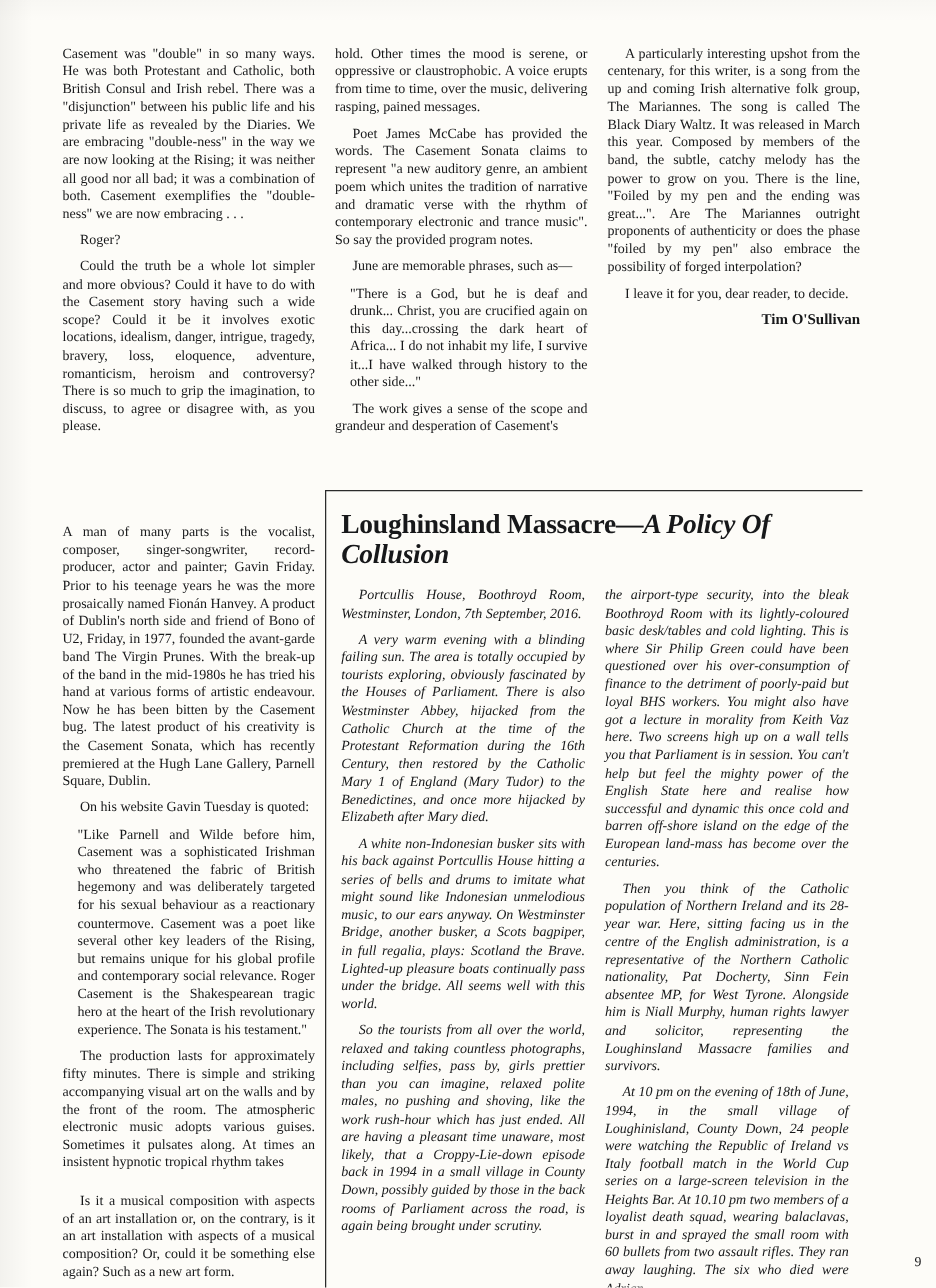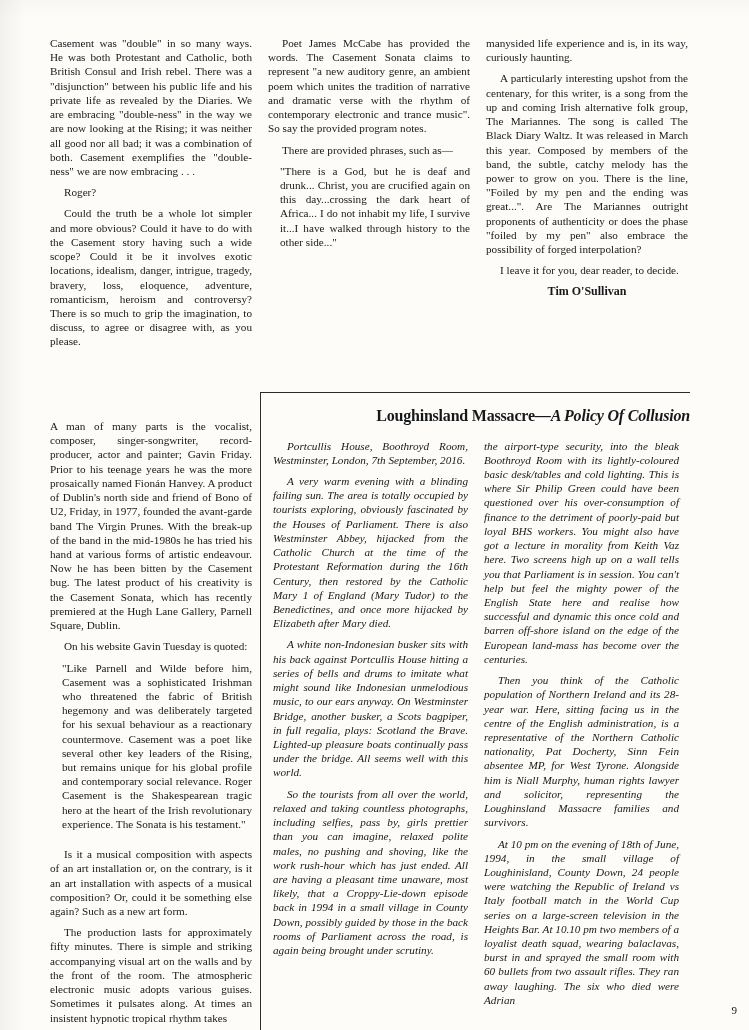--- a/index.html
+++ b/index.html
@@ -45,44 +45,44 @@
   p + p { margin-top:7px; }
   p.ind { text-indent:14px; }
   .quote {
     font-size:11.2px;
     line-height:1.27;
     text-align:justify;
     margin:7px 0 0 0;
     padding-left:12px;
   }
   .byline {
-    text-align:center;
+    text-align:right;
     font-weight:bold;
     font-size:12px;
     margin-top:6px;
   }
   
   .feature {
     position:absolute;
     left:210px; top:356px;
     width:430px;
     height:640px;
     border-left:1.3px solid #2b2b2b;
     border-top:1.3px solid #2b2b2b;
     padding-left:12px;
     padding-top:14px;
     box-sizing:border-box;
   }
   .feature h1 {
     margin:0 0 14px 0;
-    font-size:16px;
+    font-size:22px;
     font-weight:bold;
     letter-spacing:-0.2px;
     line-height:1.1;
-    text-align:right;
+    text-align:left;
   }
   .feature h1 .ital { font-style:italic; font-weight:bold; }
   .feat-cols {
     display:flex;
     gap:16px;
   }
   .feat-col { width:195px;font-style:italic; }
   .lower-left {
     position:absolute;
     left:0; top:383px;
@@ -106,40 +106,41 @@
 
     <div class="top-cols">
 
       <div class="col">
         <p>Casement was "double" in so many ways. He was both Protestant and Catholic, both British Consul and Irish rebel. There was a "disjunction" between his public life and his private life as revealed by the Diaries. We are embracing "double-ness" in the way we are now looking at the Rising; it was neither all good nor all bad; it was a combination of both. Casement exemplifies the "double-ness" we are now embracing . . .</p>
         <p class="ind">Roger?</p>
         <p class="ind">Could the truth be a whole lot simpler and more obvious? Could it have to do with the Casement story having such a wide scope? Could it be it involves exotic locations, idealism, danger, intrigue, tragedy, bravery, loss, eloquence, adventure, romanticism, heroism and controversy? There is so much to grip the imagination, to discuss, to agree or disagree with, as you please.</p>
       </div>
 
       <div class="col">
+        <p>hold. Other times the mood is serene, or oppressive or claustrophobic. A voice erupts from time to time, over the music, delivering rasping, pained messages.</p>
         <p class="ind">Poet James McCabe has provided the words. The Casement Sonata claims to represent "a new auditory genre, an ambient poem which unites the tradition of narrative and dramatic verse with the rhythm of contemporary electronic and trance music". So say the provided program notes.</p>
-        <p class="ind">There are provided phrases, such as—</p>
+        <p class="ind">June are memorable phrases, such as—</p>
         <p class="quote">"There is a God, but he is deaf and drunk... Christ, you are crucified again on this day...crossing the dark heart of Africa... I do not inhabit my life, I survive it...I have walked through history to the other side..."</p>
+        <p class="ind">The work gives a sense of the scope and grandeur and desperation of Casement's</p>
       </div>
 
       <div class="col">
-        <p>manysided life experience and is, in its way, curiously haunting.</p>
         <p class="ind">A particularly interesting upshot from the centenary, for this writer, is a song from the up and coming Irish alternative folk group, The Mariannes. The song is called The Black Diary Waltz. It was released in March this year. Composed by members of the band, the subtle, catchy melody has the power to grow on you. There is the line, "Foiled by my pen and the ending was great...". Are The Mariannes outright proponents of authenticity or does the phase "foiled by my pen" also embrace the possibility of forged interpolation?</p>
         <p class="ind">I leave it for you, dear reader, to decide.</p>
         <div class="byline">Tim O'Sullivan</div>
       </div>
 
     </div>
 
     <div class="lower-left">
       <p>A man of many parts is the vocalist, composer, singer-songwriter, record-producer, actor and painter; Gavin Friday. Prior to his teenage years he was the more prosaically named Fionán Hanvey. A product of Dublin's north side and friend of Bono of U2, Friday, in 1977, founded the avant-garde band The Virgin Prunes. With the break-up of the band in the mid-1980s he has tried his hand at various forms of artistic endeavour. Now he has been bitten by the Casement bug. The latest product of his creativity is the Casement Sonata, which has recently premiered at the Hugh Lane Gallery, Parnell Square, Dublin.</p>
       <p class="ind">On his website Gavin Tuesday is quoted:</p>
       <p class="quote">"Like Parnell and Wilde before him, Casement was a sophisticated Irishman who threatened the fabric of British hegemony and was deliberately targeted for his sexual behaviour as a reactionary countermove. Casement was a poet like several other key leaders of the Rising, but remains unique for his global profile and contemporary social relevance. Roger Casement is the Shakespearean tragic hero at the heart of the Irish revolutionary experience. The Sonata is his testament."</p>
+      <p class="ind">The production lasts for approximately fifty minutes. There is simple and striking accompanying visual art on the walls and by the front of the room. The atmospheric electronic music adopts various guises. Sometimes it pulsates along. At times an insistent hypnotic tropical rhythm takes</p>
       <p class="ind bottom-note">Is it a musical composition with aspects of an art installation or, on the contrary, is it an art installation with aspects of a musical composition? Or, could it be something else again?  Such as a new art form.</p>
-      <p class="ind">The production lasts for approximately fifty minutes. There is simple and striking accompanying visual art on the walls and by the front of the room. The atmospheric electronic music adopts various guises. Sometimes it pulsates along. At times an insistent hypnotic tropical rhythm takes</p>
     </div>
 
     <div class="feature">
       <h1><span>Loughinsland Massacre—</span><span class="ital">A Policy Of Collusion</span></h1>
       <div class="feat-cols">
         <div class="feat-col">
           <p class="ind">Portcullis House, Boothroyd Room, Westminster, London, 7th September, 2016.</p>
           <p class="ind">A very warm evening with a blinding failing sun. The area is totally occupied by tourists exploring, obviously fascinated by the Houses of Parliament. There is also Westminster Abbey, hijacked from the Catholic Church at the time of the Protestant Reformation during the 16th Century, then restored by the Catholic Mary 1 of England (Mary Tudor) to the Benedictines, and once more hijacked by Elizabeth after Mary died.</p>
           <p class="ind">A white non-Indonesian busker sits with his back against Portcullis House hitting a series of bells and drums to imitate what might sound like Indonesian unmelodious music, to our ears anyway. On Westminster Bridge, another busker, a Scots bagpiper, in full regalia, plays: Scotland the Brave. Lighted-up pleasure boats continually pass under the bridge. All seems well with this world.</p>
           <p class="ind">So the tourists from all over the world, relaxed and taking countless photographs, including selfies, pass by, girls prettier than you can imagine, relaxed polite males, no pushing and shoving, like the work rush-hour which has just ended. All are having a pleasant time unaware, most likely, that a Croppy-Lie-down episode back in 1994 in a small village in County Down, possibly guided by those in the back rooms of Parliament across the road, is again being brought under scrutiny.</p>

